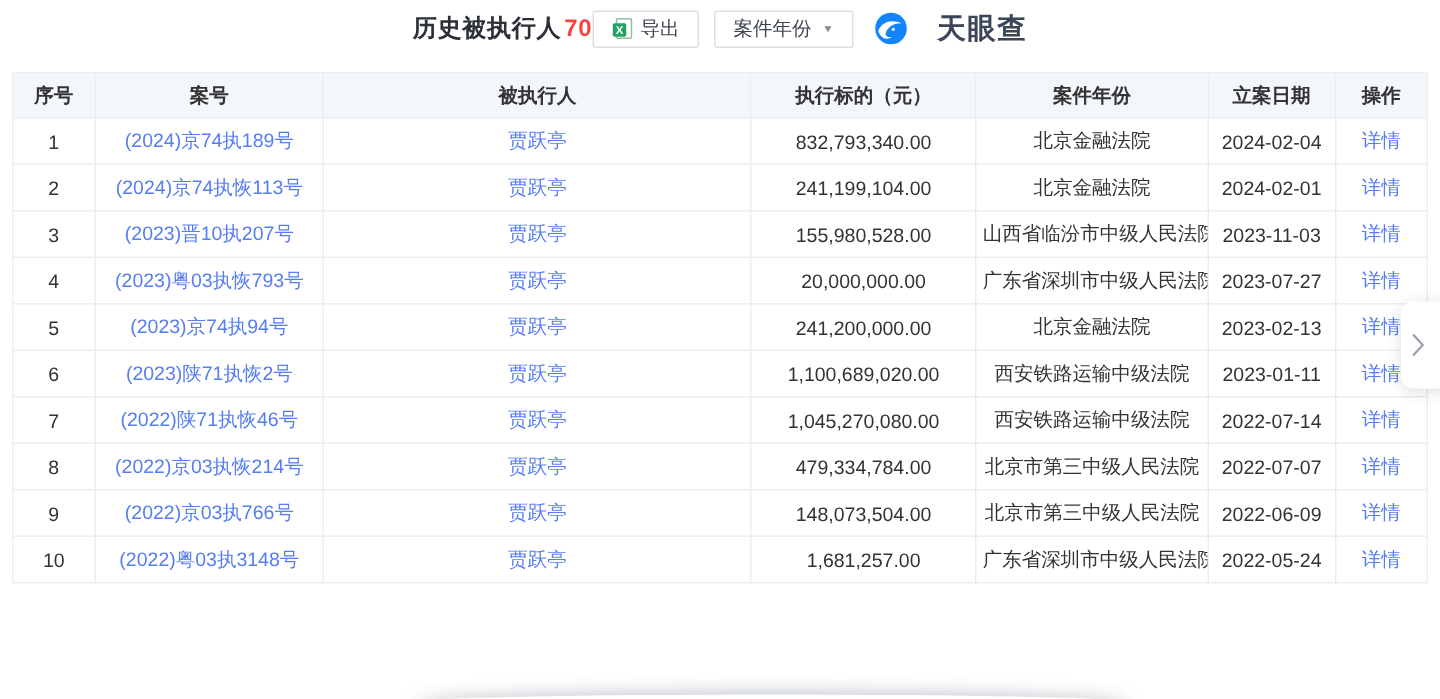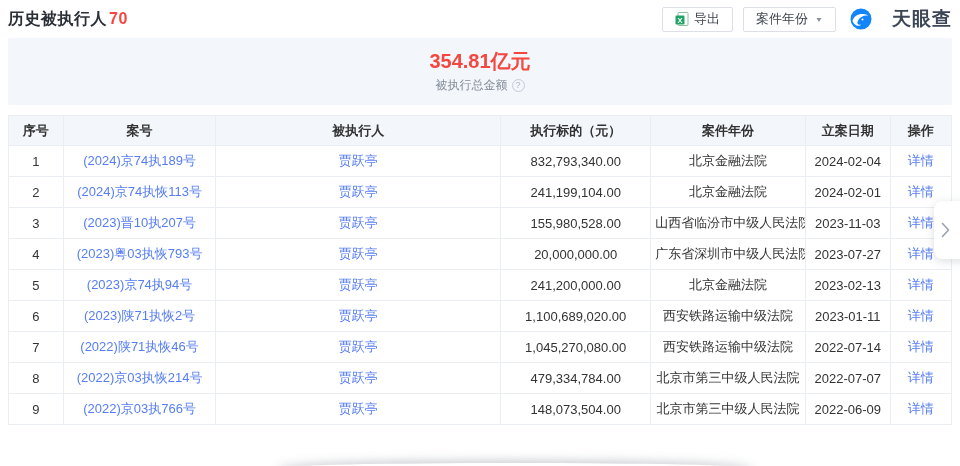--- a/index.html
+++ b/index.html
@@ -7,21 +7,21 @@
   body {
     width:960px; height:466px; overflow:hidden; position:relative;
     font-family:"Liberation Sans","DejaVu Sans",sans-serif;
     color:#333; font-size:13px;
   }
   .page { width:960px; height:466px; position:relative; background:#fff; }
 
   
   .topbar {
     height:38px; display:flex; align-items:center;
-    justify-content:space-between; padding:0 8px;
+    justify-content:center; padding:0 8px;
   }
   .page-title { font-size:16px; font-weight:bold; color:#2b2f36; letter-spacing:.5px; }
   .page-title .count { color:#f54640; margin-left:2px; }
   .topbar-right { display:flex; align-items:center; gap:10px; }
   .btn {
     display:inline-flex; align-items:center; gap:5px; height:25px;
     padding:0 12px; background:#fff; border:1px solid #dcdfe5;
     border-radius:2px; font-size:13px; color:#404650; cursor:pointer;
     white-space:nowrap;
   }
@@ -111,27 +111,20 @@
             <path d="M2.5 12.5 C5 6.5 11 4.5 18.5 7.5 C13.5 7.2 9.5 9.2 7.8 13.2 C6.5 16 9 17.5 11.5 16.5 C8.5 19.5 3.5 17 2.5 12.5 Z" fill="#ffffff"></path>
             <circle cx="12.5" cy="11.5" r="2.2" fill="#1285fa"></circle>
             <circle cx="12.5" cy="11.5" r="1" fill="#ffffff"></circle>
           </svg>
         </span>
         <span class="brand-text">天眼查</span>
       </div>
     </div>
   </div>
 
-  <div class="banner">
-    <div class="banner-amount">354.81亿元</div>
-    <div class="banner-label">
-      <span>被执行总金额</span>
-      <span class="help-circle">?</span>
-    </div>
-  </div>
 
   <div class="table-wrap">
     <table>
       <colgroup>
         <col style="width:5.8%">
           <col style="width:16.2%">
           <col style="width:30.2%">
         <col style="width:15.9%">
           <col style="width:16.4%">
           <col style="width:9.0%">
@@ -223,20 +216,29 @@
           </tr>
           <tr>
             <td><span>9</span></td>
             <td><a class="link">(2022)京03执766号</a></td>
             <td><a class="link">贾跃亭</a></td>
             <td><span>148,073,504.00</span></td>
             <td><span>北京市第三中级人民法院</span></td>
             <td><span>2022-06-09</span></td>
             <td><a class="link">详情</a></td>
           </tr>
+          <tr>
+            <td><span>10</span></td>
+            <td><a class="link">(2022)粤03执3148号</a></td>
+            <td><a class="link">贾跃亭</a></td>
+            <td><span>1,681,257.00</span></td>
+            <td><span>广东省深圳市中级人民法院</span></td>
+            <td><span>2022-05-24</span></td>
+            <td><a class="link">详情</a></td>
+          </tr>
         </tbody>
     </table>
   </div>
 
   <div class="side-tab">
     <span style="display:inline-flex;">
       <svg width="9" height="16" viewBox="0 0 9 16">
         <polyline points="1.5,1.5 7.5,8 1.5,14.5" fill="none" stroke="#9aa3ad" stroke-width="1.6" stroke-linecap="round" stroke-linejoin="round"></polyline>
       </svg>
     </span>

